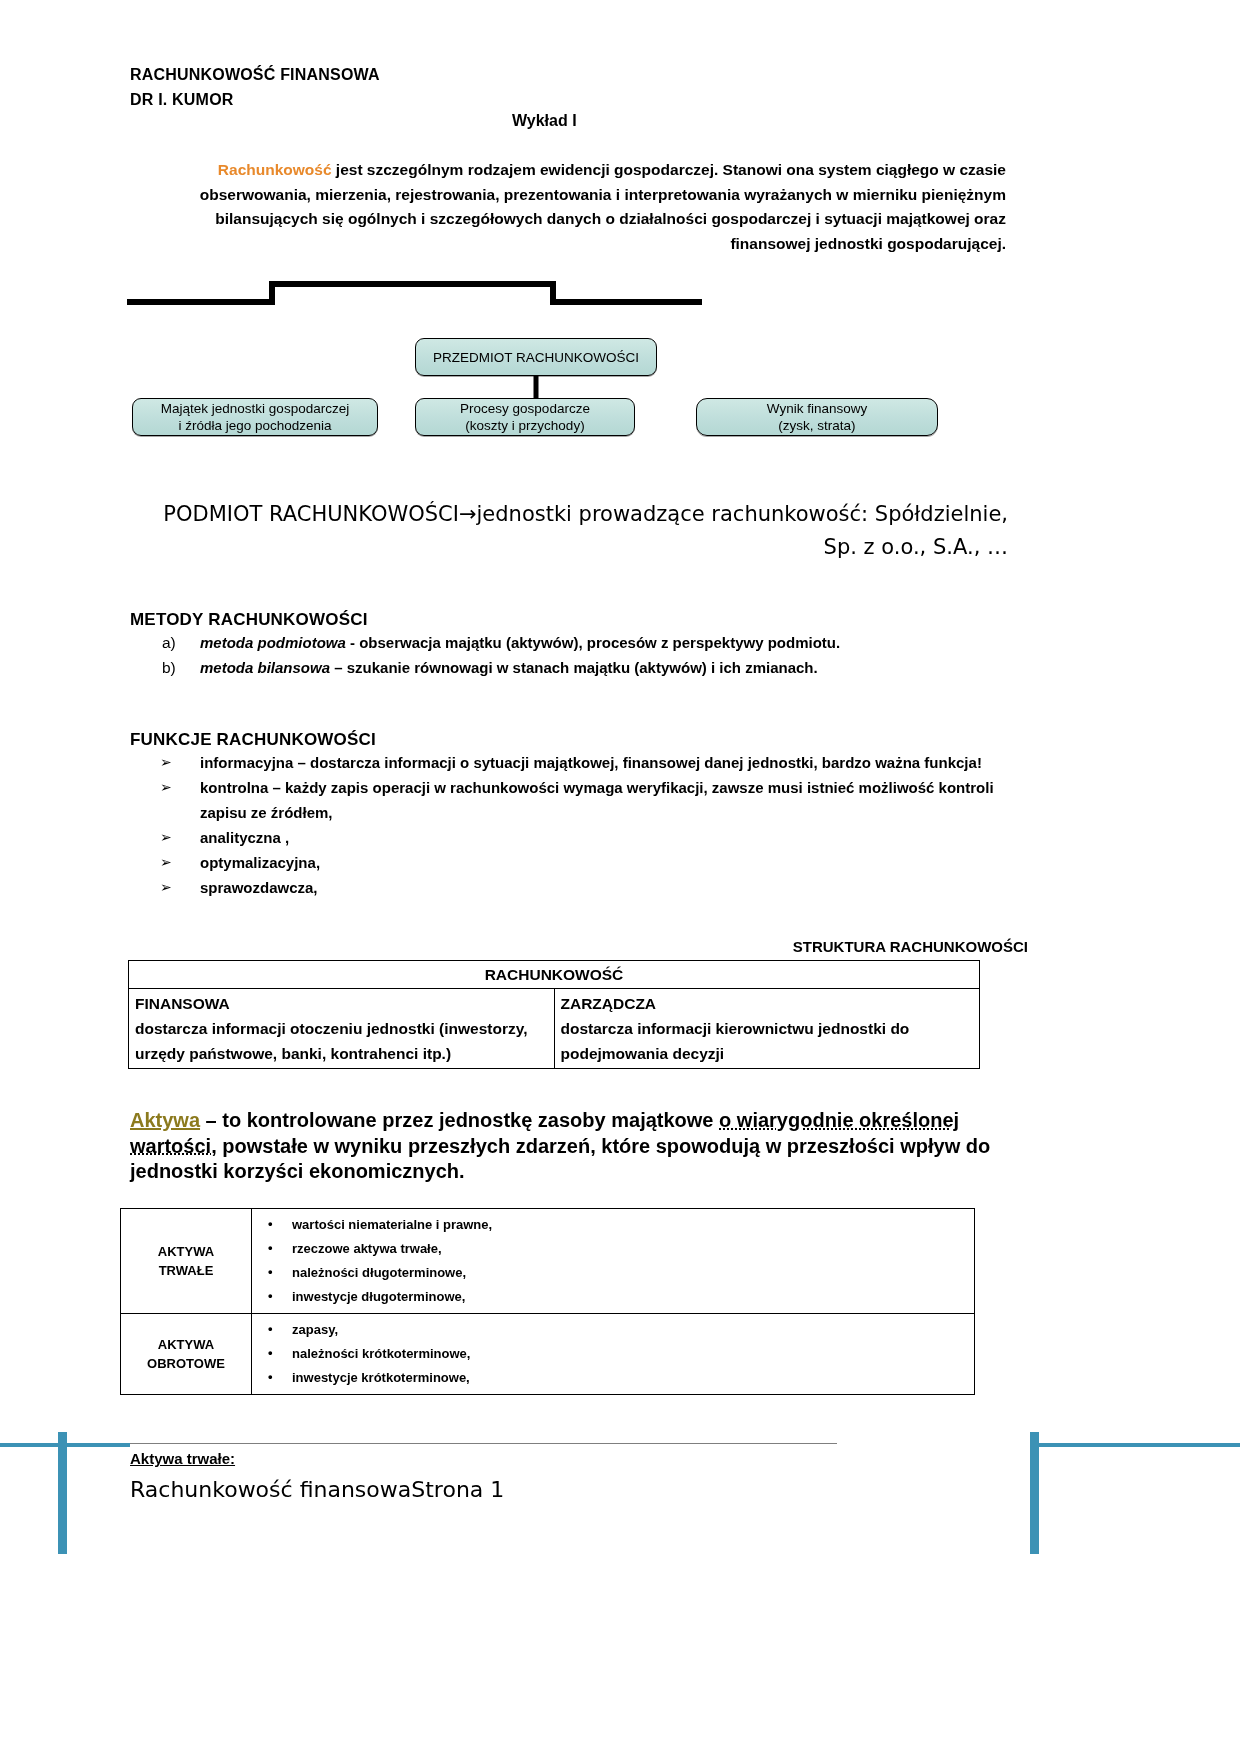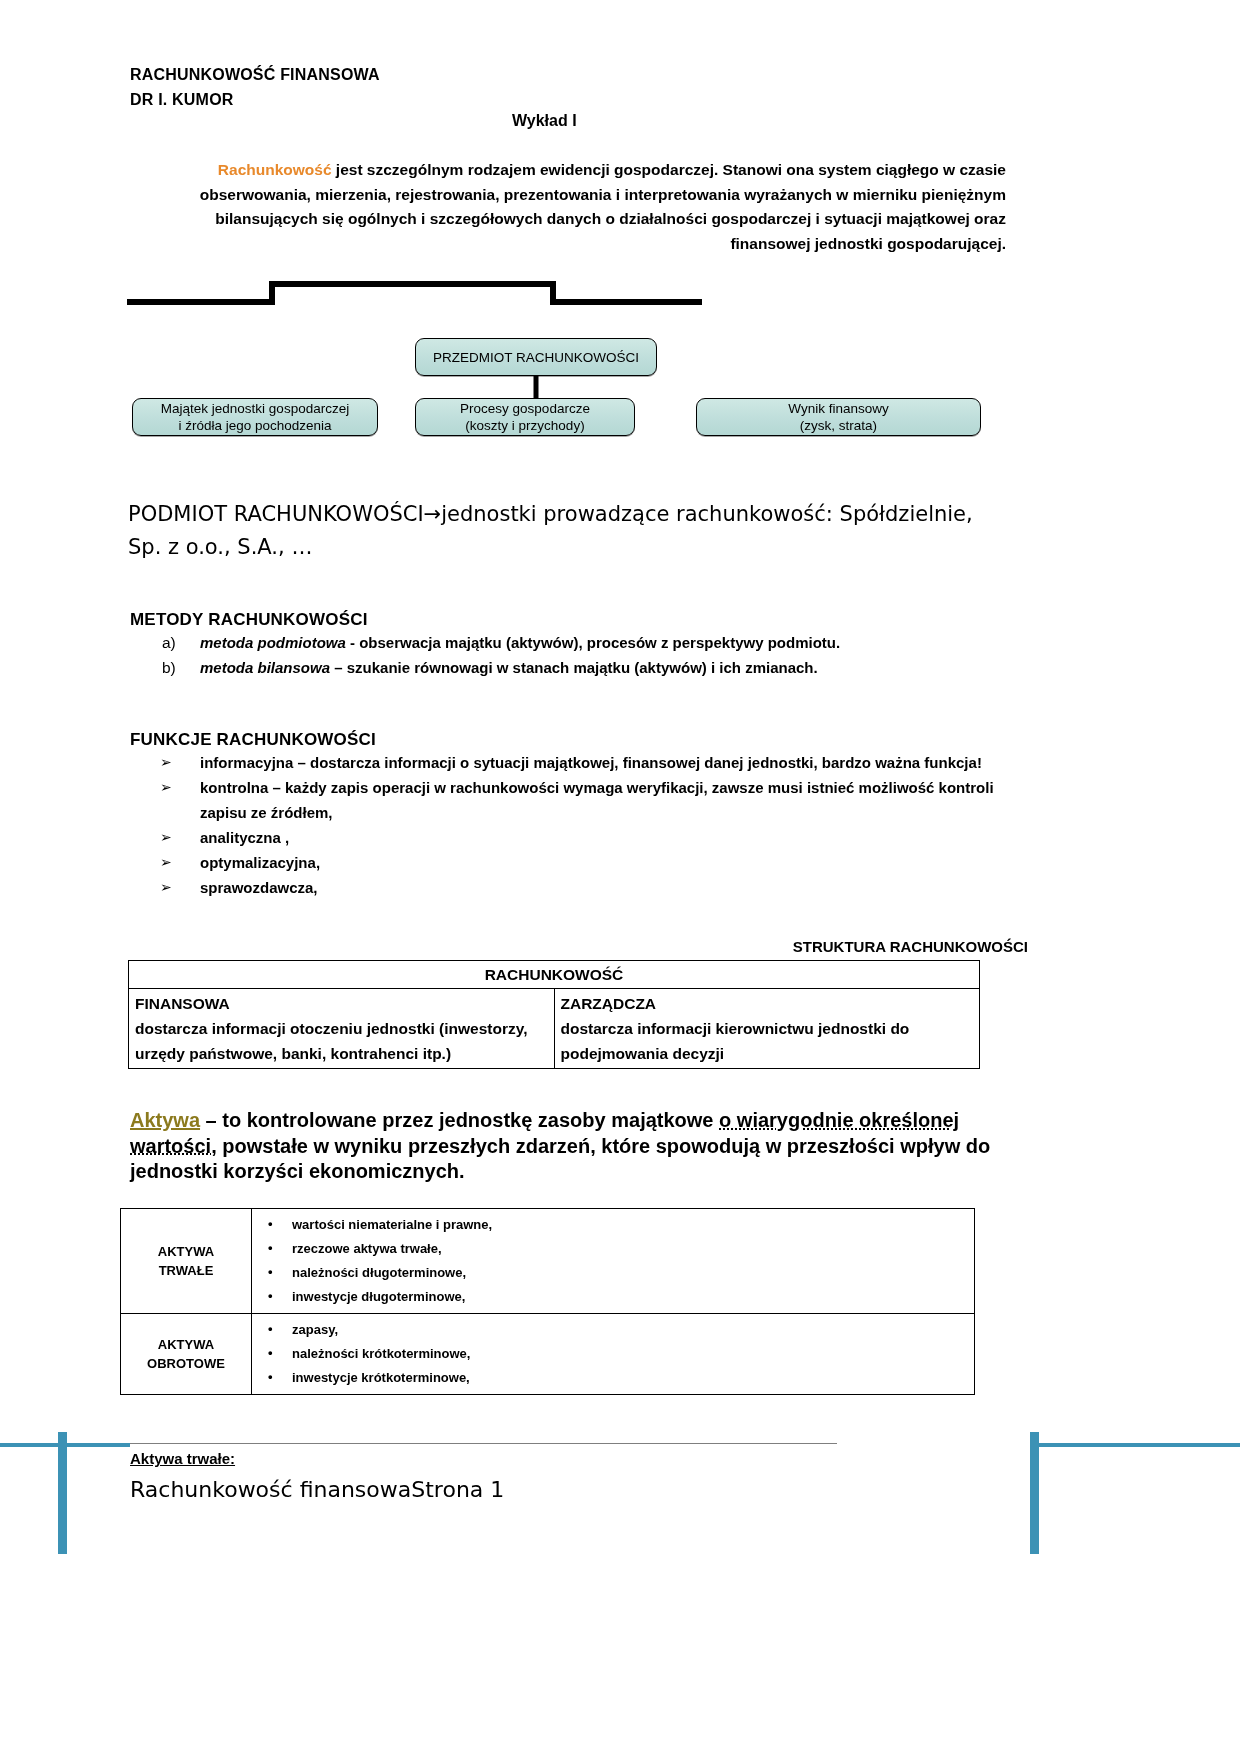--- a/index.html
+++ b/index.html
@@ -71,31 +71,32 @@
     text-align: center;
     display: flex;
     align-items: center;
     justify-content: center;
     padding: 2px 6px;
     box-shadow: 0 1px 0 rgba(0,0,0,.35);
   }
   #node-przedmiot { left: 415px; top: 338px; width: 242px; height: 38px; }
   #node-majatek   { left: 132px; top: 398px; width: 246px; height: 38px; }
   #node-procesy   { left: 415px; top: 398px; width: 220px; height: 38px; }
-  #node-wynik     { left: 696px; top: 398px; width: 285px; height: 38px; }
+  #node-wynik     { left: 696px; top: 398px; width: 242px; height: 38px; border-radius: 11px; }
 
   
   .podmiot {
     position: absolute;
     left: 128px;
     top: 498px;
     width: 880px;
     font-size: 21px;
     line-height: 33px;
     font-family: "DejaVu Sans", sans-serif;
+    text-align: right;
   }
 
   
   .sect-title {
     position: absolute;
     font-size: 17px;
     font-weight: bold;
     letter-spacing: .2px;
   }
   #metody-title { left: 130px; top: 610px; }

